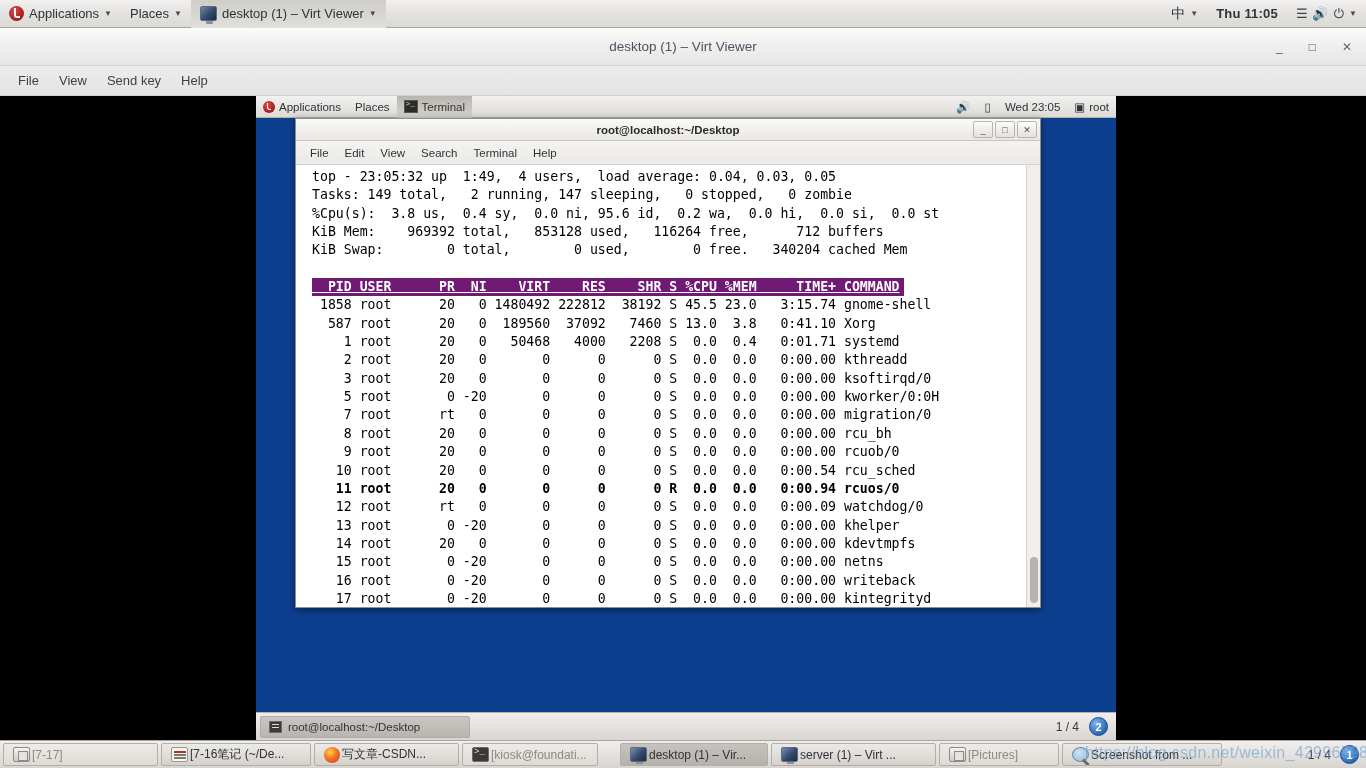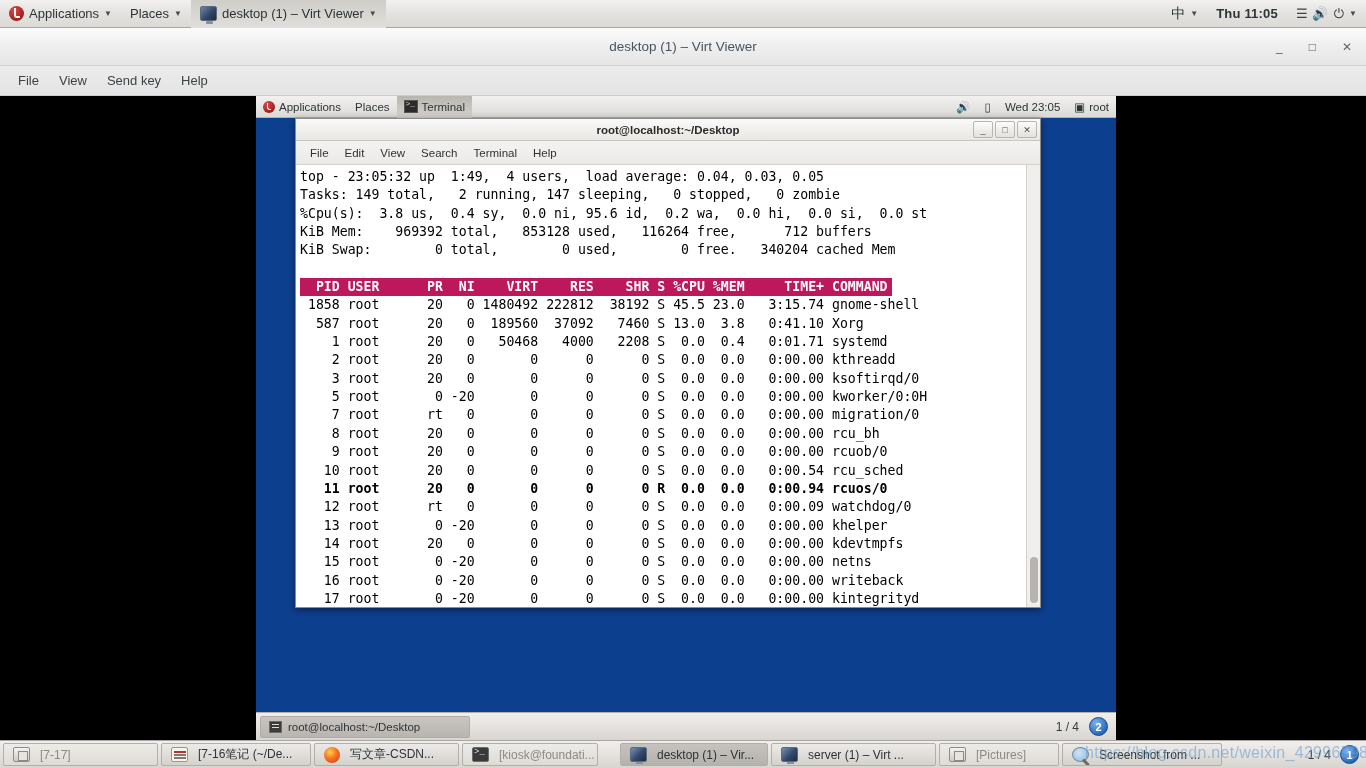--- a/index.html
+++ b/index.html
@@ -137,49 +137,49 @@
     font-size: 9px; color: #55504b; display: flex; align-items: center; justify-content: center;
   }
   .term-menubar {
     height: 24px; flex: none; display: flex; align-items: center;
     background: linear-gradient(to bottom,#f4f3f1,#eceae7);
     border-bottom: 1px solid #d5d2ce; padding-left: 6px;
   }
   .term-menu { font-size: 11.5px; color: #2e3436; padding: 3px 8px; }
   .term-screen {
     flex: 1; background: #ffffff; position: relative; overflow: hidden;
-    padding: 3px 0 0 4px;
+    padding: 3px 0 0 16px;
     font-family: "DejaVu Sans Mono", "Liberation Mono", monospace;
     font-size: 13.2px; line-height: 18.35px; color: #000;
   }
   .term-screen pre { font: inherit; white-space: pre; margin: 0; }
   .hdr-row {
-    background: #be185d; color: #ffffff; font-weight: 700;
-    display: inline-block; padding-right: 4px;
+    background: #701a75; color: #ffffff; font-weight: 700;
+    display: inline-block; padding-right: 4px; text-decoration: underline;
   }
   .bold { font-weight: 700; }
   .term-scroll {
     position: absolute; right: 0; top: 0; width: 14px; height: 100%;
     background: #f0efed; border-left: 1px solid #d4d1cd;
   }
   .term-scroll .thumb {
     position: absolute; left: 3px; bottom: 4px; width: 8px; height: 46px;
     background: #b7b4af; border-radius: 4px;
   }
 
   
   .host-bottom {
     position: absolute; left: 0; bottom: 0; width: 1366px; height: 28px;
     background: linear-gradient(to bottom,#f1efed,#d8d5d0);
     border-top: 1px solid #a9a5a0;
     display: flex; align-items: center; padding: 0 3px; gap: 3px;
     font-size: 12px; color: #2e3436;
   }
   .hb-task {
-    display: flex; align-items: center; gap: 10px; height: 23px; padding: 0 9px;
+    display: flex; align-items: center; gap: 2px; height: 23px; padding: 0 9px;
     border: 1px solid #b2aea8; border-radius: 2px;
     background: linear-gradient(to bottom,#eceae7,#d5d2cd);
     white-space: nowrap; overflow: hidden; text-align: right;
   }
   .hb-task.active { background: linear-gradient(to bottom,#c6c3be,#b5b2ad); margin-left: 19px; }
   .hb-task.dim { color: #8d8a85; background: linear-gradient(to bottom,#edebe8,#dedbd6); }
   .hb-spacer { flex: 1; }
   .ico { width: 17px; height: 15px; flex: none; display:inline-block; position: relative; }
   .ico-archive { background: linear-gradient(to bottom,#f4f3f1,#cfccc7); border:1px solid #8d8a85; border-radius:2px; }
   .ico-archive::after{ content:""; position:absolute; left:4px; top:3px; width:8px; height:8px; border:1px solid #8d8a85; background:#e6e4e0; }

